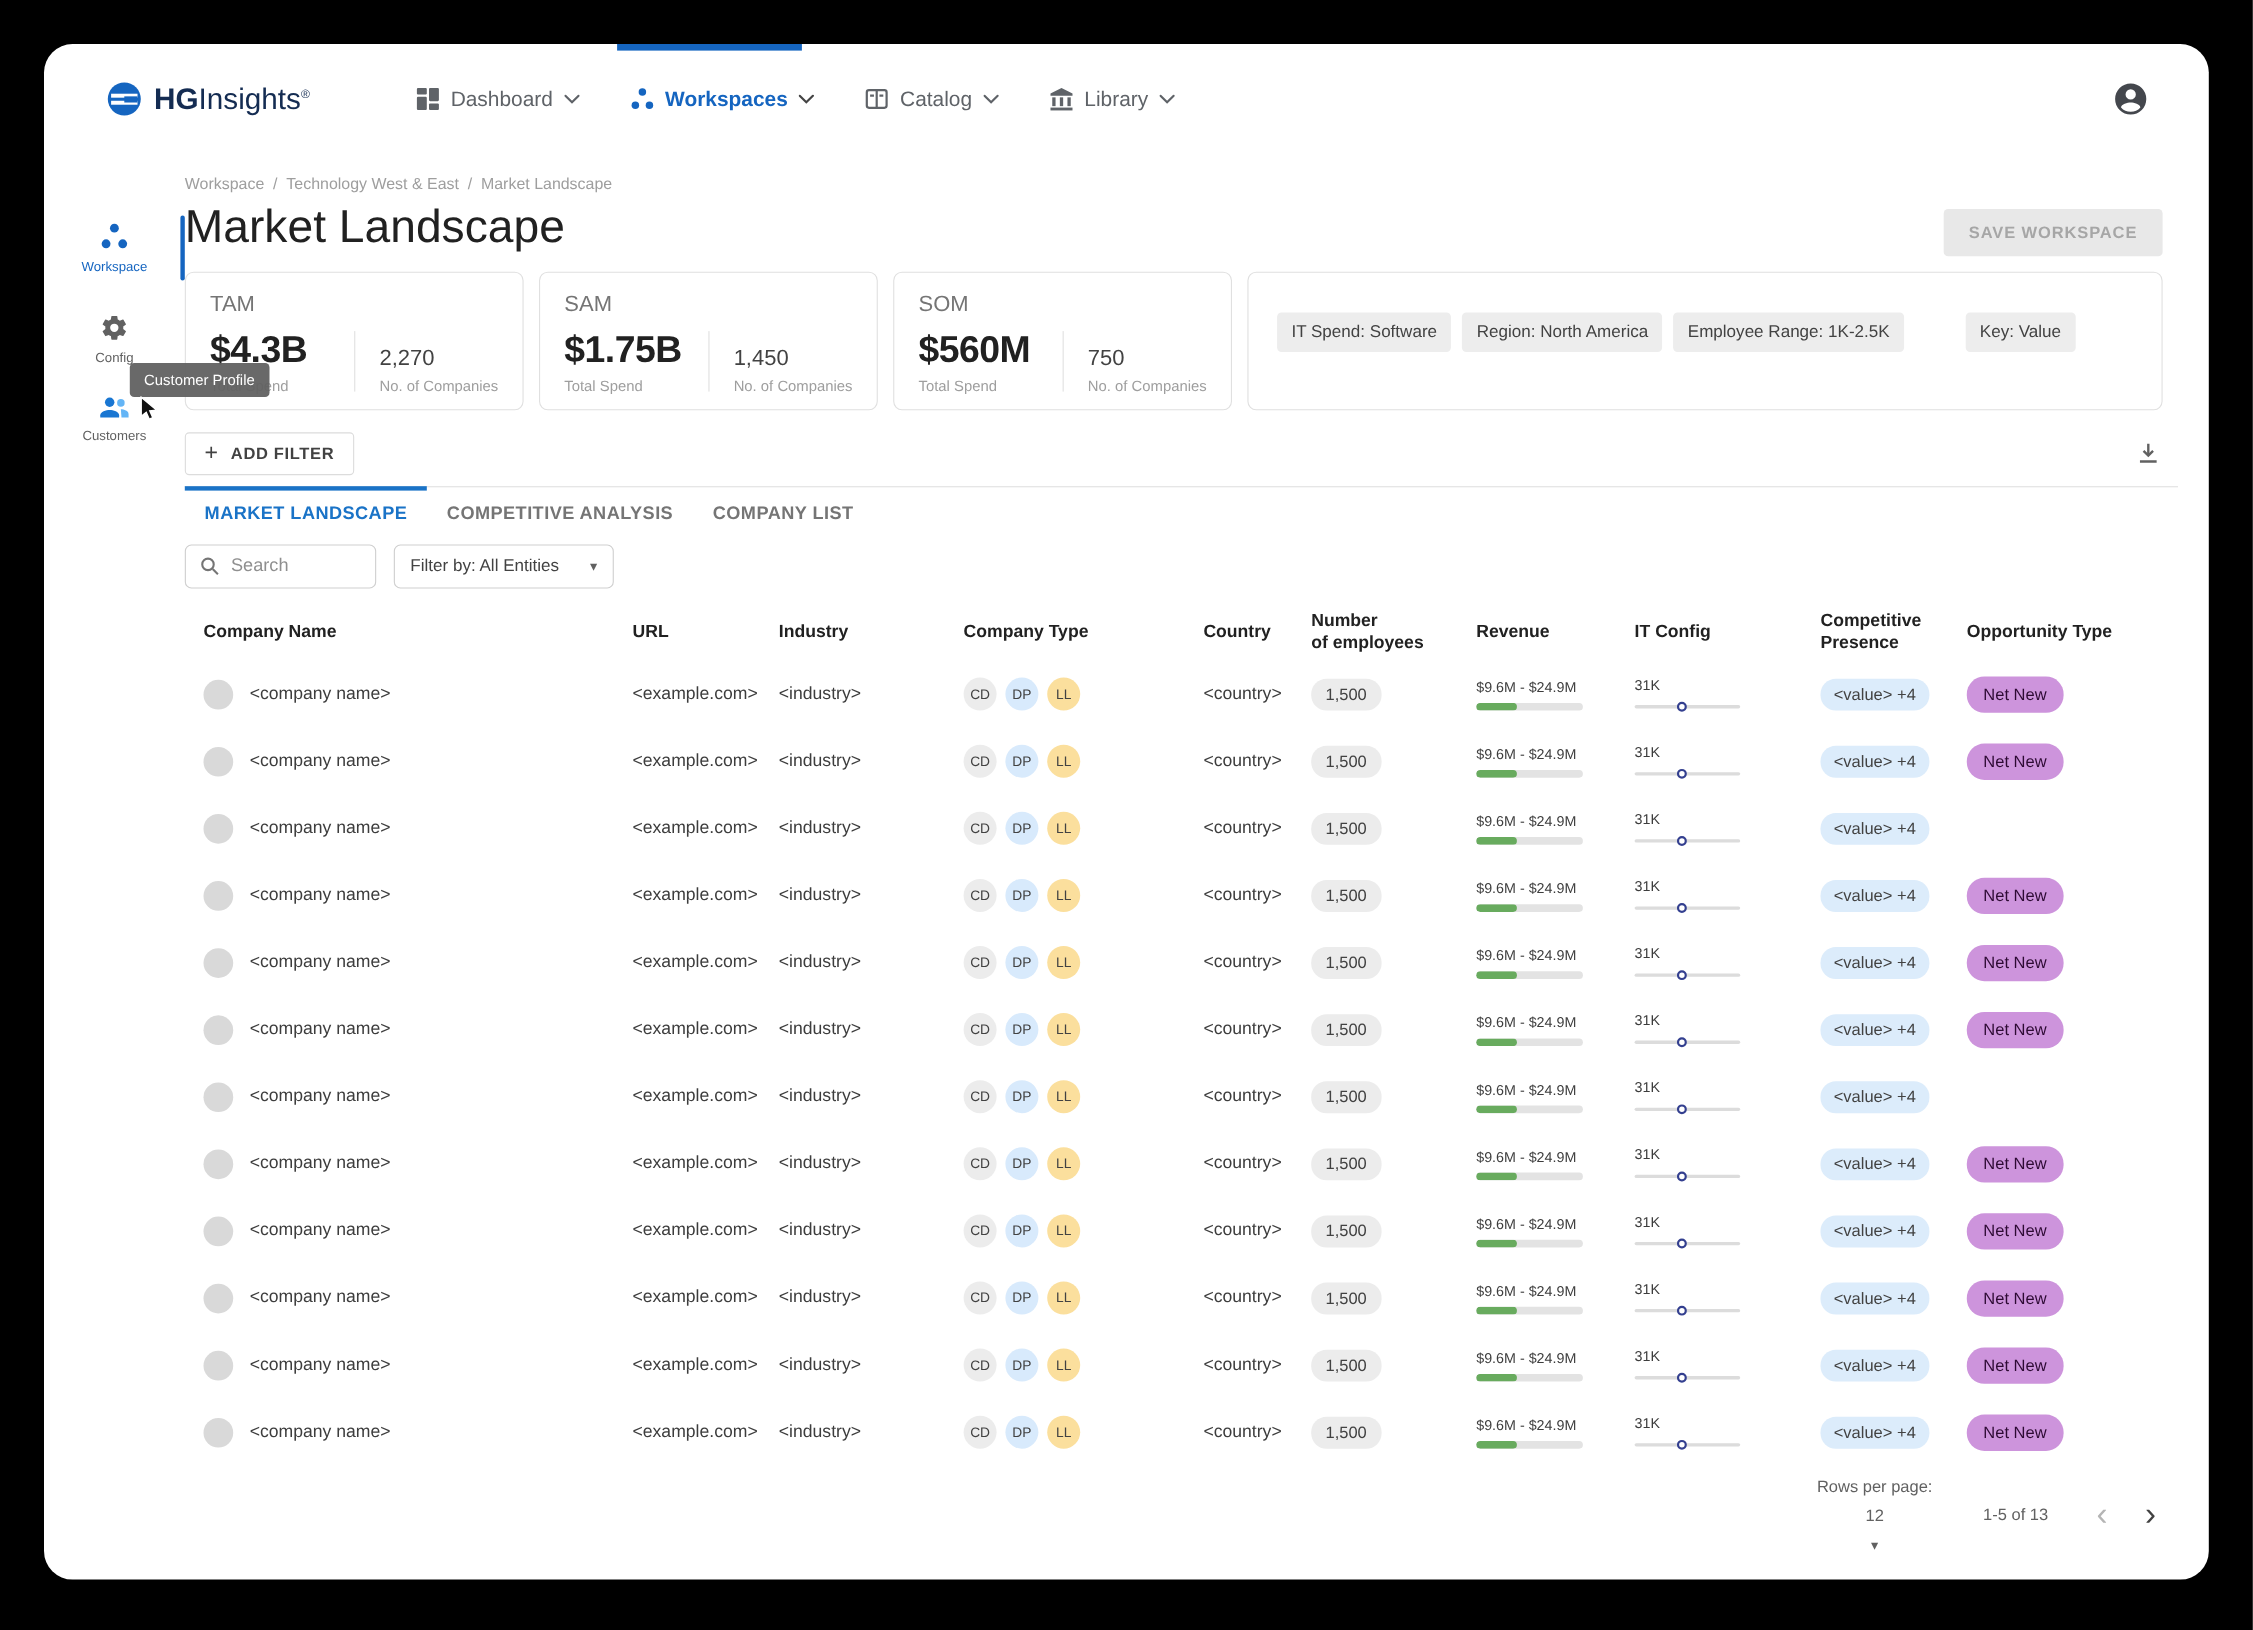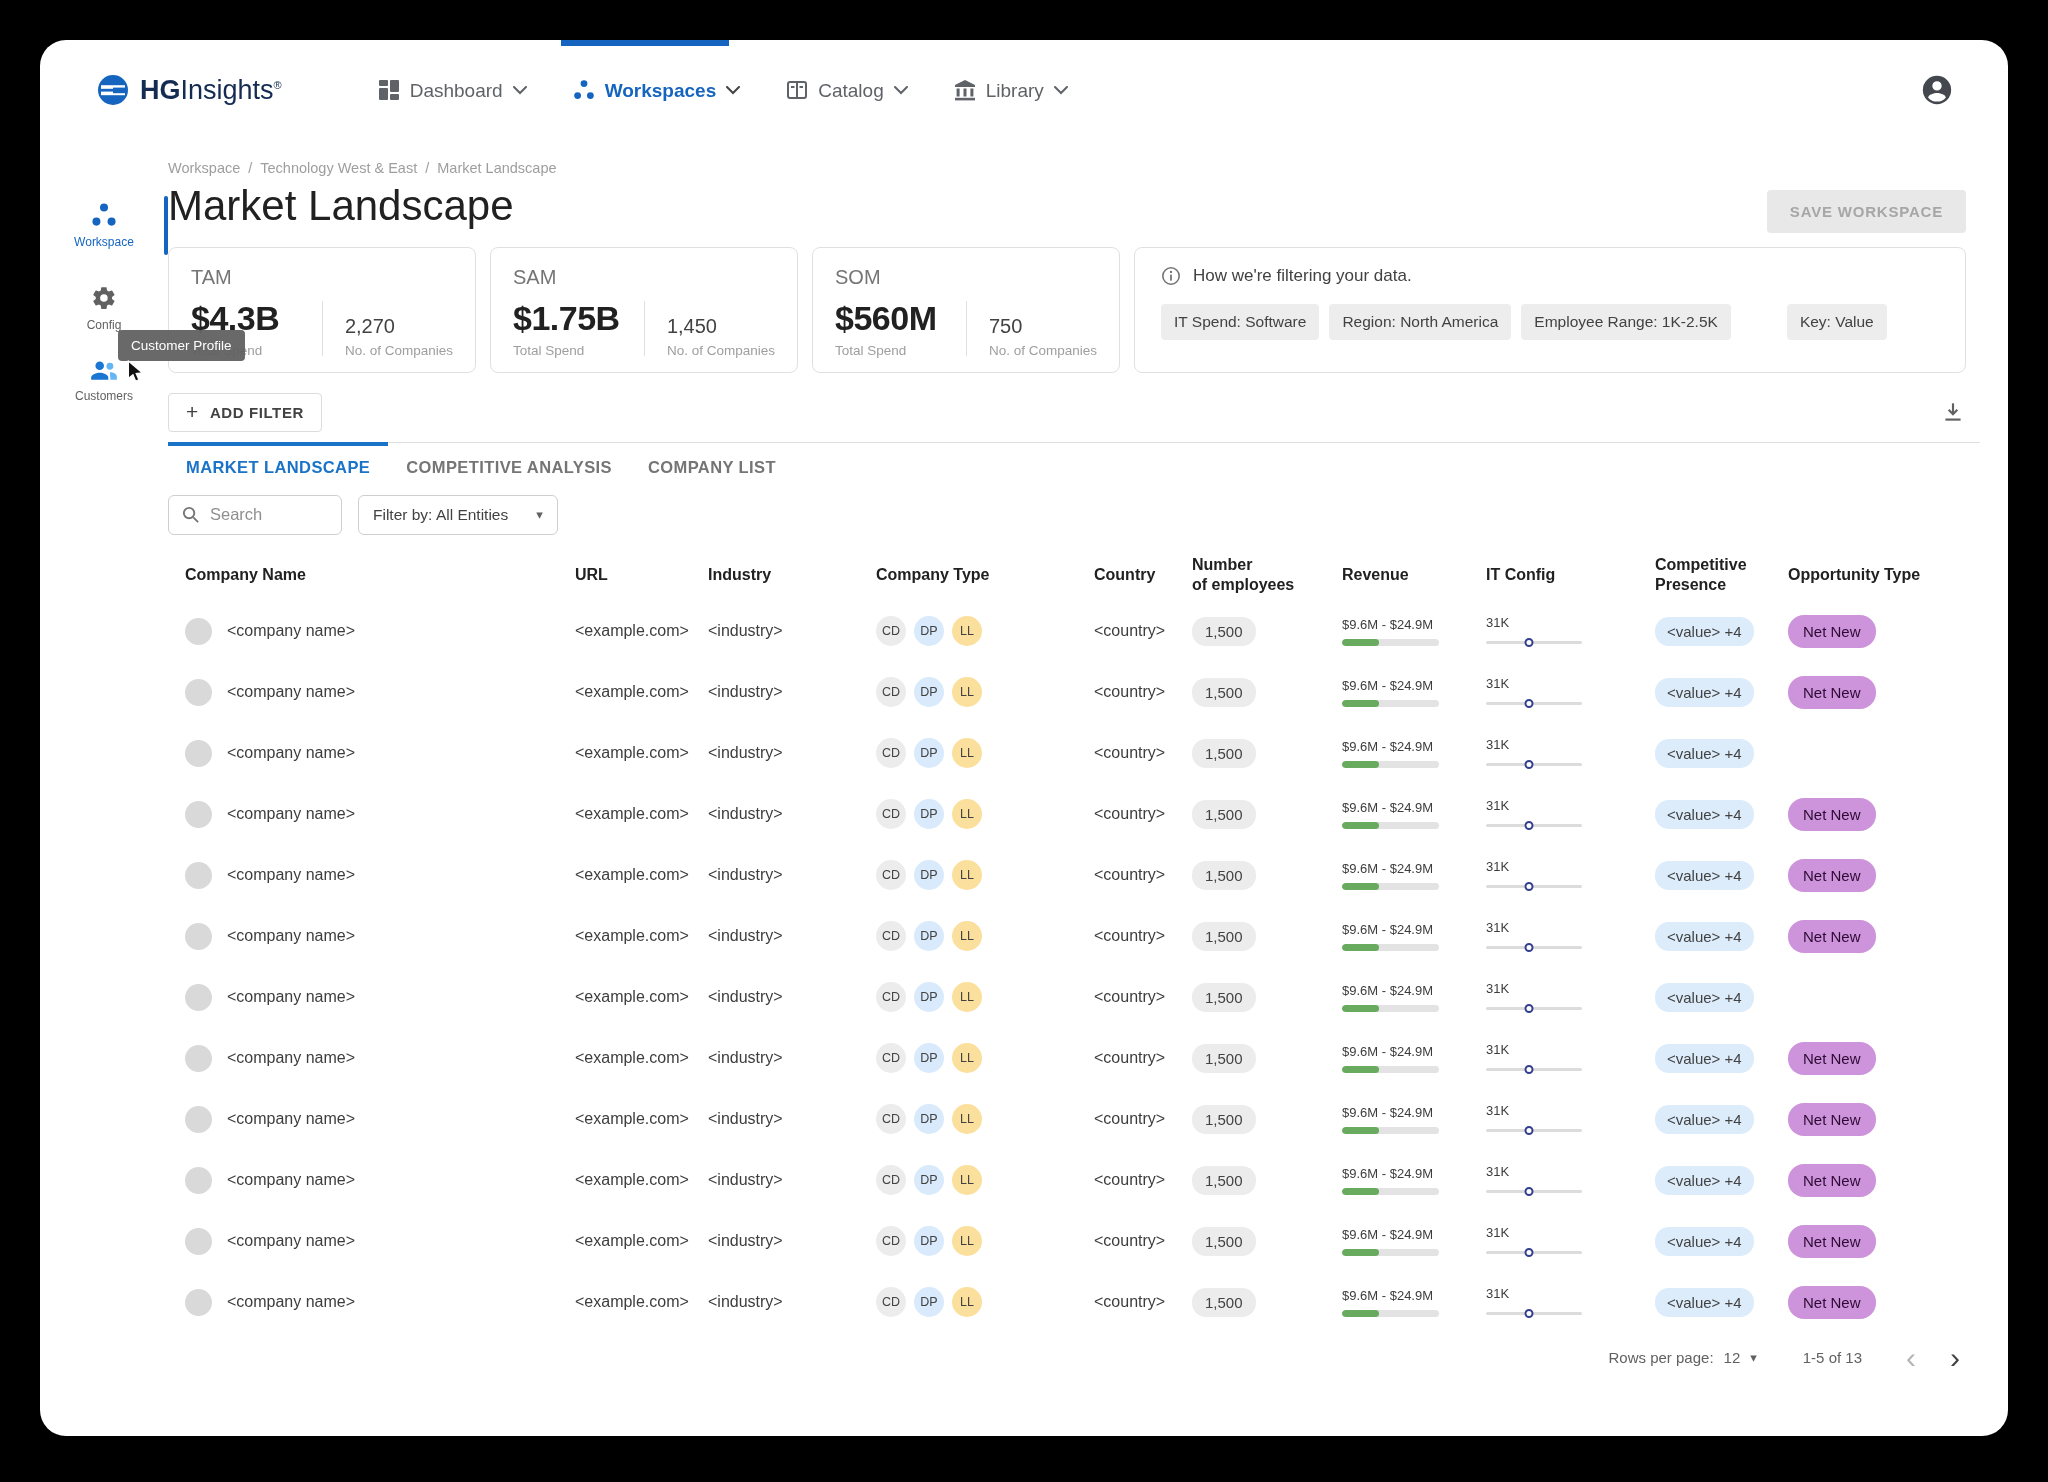--- a/index.html
+++ b/index.html
@@ -117,21 +117,21 @@
                     background:#dcdcdc; border-radius:2px; }
   .thumb { position:absolute; top:1px; width:9px; height:9px; border:2.5px solid #333f8f;
            border-radius:50%; background:#fff; transform:translateX(-50%); }
   .pres-chip { display:inline-block; background:#dcecfb; border-radius:14px; padding:6px 12px;
                font-size:15px; color:#424242; white-space:nowrap; }
   .opp-chip { display:inline-block; background:#cd94dc; border-radius:16px; padding:8px 15px;
               font-size:15px; color:#2d0a33; white-space:nowrap; }
 
   .t-foot { display:flex; align-items:center; justify-content:flex-end; margin-top:10px;
             padding-right:16px; font-size:15px; color:#616161; }
-  .rpp { display:flex; align-items:center; gap:10px; cursor:pointer; }
+  .rpp { display:flex; align-items:center; gap:10px; cursor:pointer;flex-direction:column; }
   .range { margin-left:46px; }
   .pg-btns { display:flex; align-items:center; gap:26px; margin-left:40px; }
   .pg-btn { background:none; border:none; font-size:30px; line-height:1; cursor:pointer;
             font-family:inherit; padding:0 4px; }
   .pg-prev { color:#b5b5b5; }
   .pg-next { color:#424242; }
 
   
   .tooltip { position:absolute; left:78px; top:290px; background:rgba(97,97,97,.95); color:#fff;
              font-size:13.5px; padding:8px 13px; border-radius:4px; z-index:20; white-space:nowrap; }
@@ -326,30 +326,20 @@
           </div>
           <div class="stat-div"></div>
           <div>
             <div class="stat-companies">750</div>
             <div class="stat-cap">No. of Companies</div>
           </div>
         </div>
       </div>
 
       <div class="card filter-card">
-        <div class="filter-title-row">
-          <span style="display:flex;">
-            <svg width="20" height="20" viewBox="0 0 20 20">
-                <circle cx="10" cy="10" r="8.2" fill="none" stroke="#757575" stroke-width="1.6"></circle>
-                <rect x="9.1" y="8.6" width="1.8" height="6" fill="#757575"></rect>
-                <circle cx="10" cy="5.9" r="1.2" fill="#757575"></circle>
-              </svg>
-          </span>
-          <span>How we're filtering your data.</span>
-        </div>
         <div class="filter-chips">
 
         <span class="fchip">IT Spend: Software</span>
             <span class="fchip">Region: North America</span>
             <span class="fchip">Employee Range: 1K-2.5K</span>
             <span class="fchip">Key: Value</span>
           </div>
       </div>
     </div>
 

